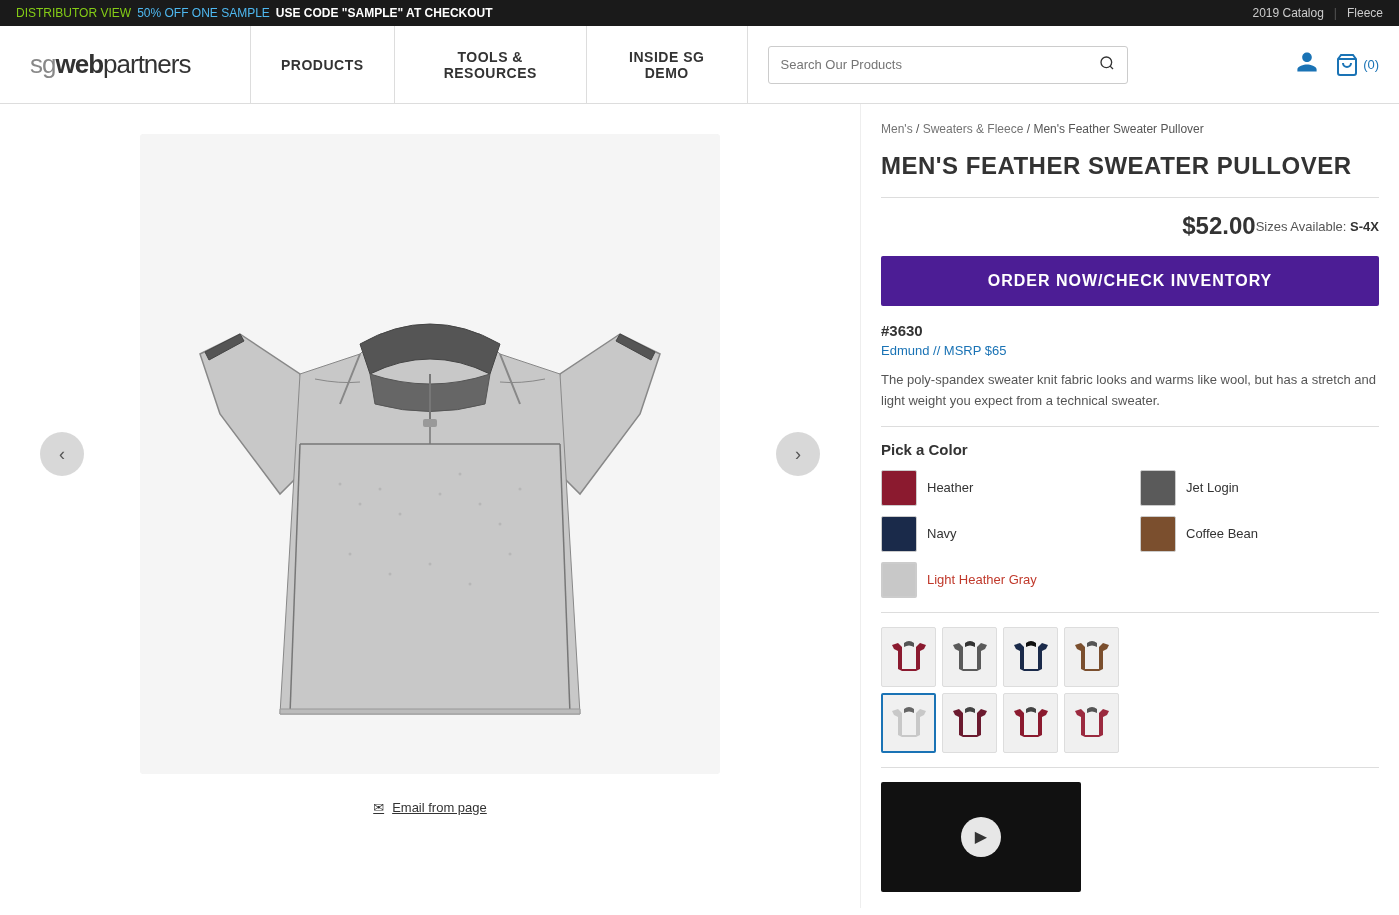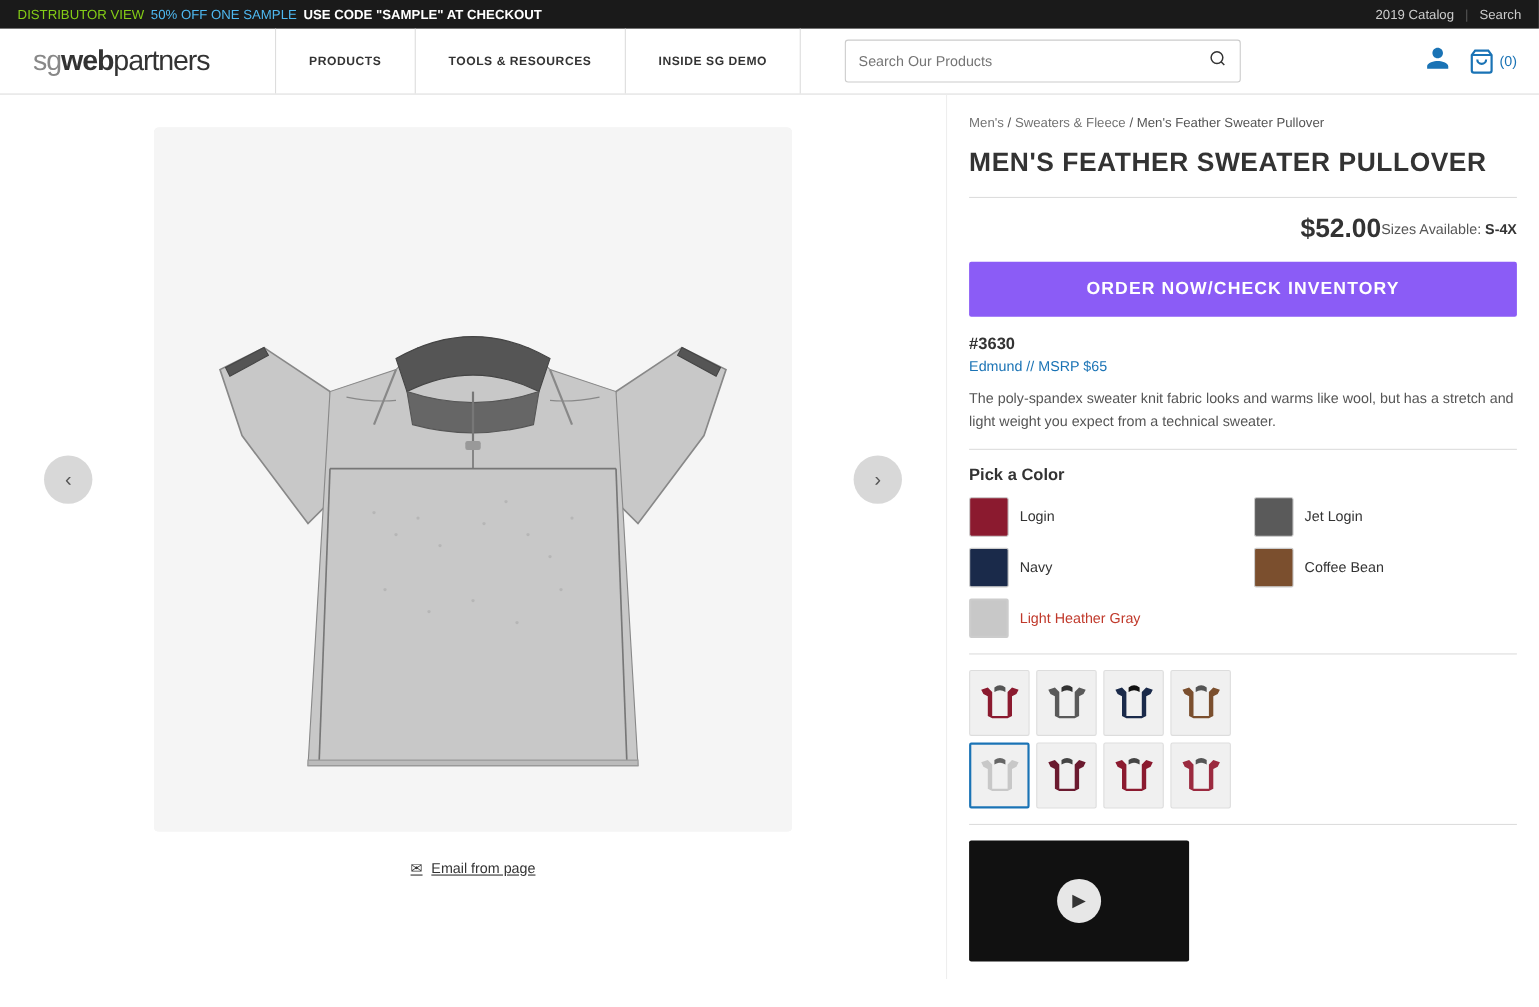--- a/index.html
+++ b/index.html
@@ -22,21 +22,21 @@
     .announcement-bar .right-links { display: flex; gap: 10px; color: #ccc; font-size: 12px; }
     .announcement-bar .right-links span { cursor: pointer; }
     .announcement-bar .right-links .sep { color: #555; }
 
     
     nav {
       display: flex;
       align-items: center;
       border-bottom: 1px solid #ddd;
       padding: 0 10px;
-      height: 60px;
+      height: 78px;
     }
     .logo-area {
       min-width: 240px;
       padding: 0 20px;
       display: flex;
       align-items: center;
     }
     .logo-text {
       font-size: 26px;
       color: #333;
@@ -48,21 +48,21 @@
       display: flex;
       height: 100%;
       flex: 1;
     }
     .nav-item {
       display: flex;
       align-items: center;
       justify-content: center;
       padding: 0 30px;
       font-weight: bold;
-      font-size: 11px;
+      font-size: 14px;
       text-transform: uppercase;
       cursor: pointer;
       border-left: 1px solid #ddd;
       height: 100%;
       text-align: center;
       letter-spacing: 0.5px;
     }
     .nav-item:last-child { border-right: 1px solid #ddd; }
     .search-area {
       flex: 1;
@@ -223,21 +223,21 @@
       color: #333;
     }
     .sizes-available {
       font-size: 13px;
       color: #555;
     }
     .sizes-available strong { color: #333; font-weight: bold; }
     .order-btn {
       display: block;
       width: 100%;
-      background: #8b5cf6;
+      background: #4c1d95;
       color: #fff;
       border: none;
       padding: 16px;
       font-size: 16px;
       font-weight: bold;
       text-transform: uppercase;
       letter-spacing: 1px;
       cursor: pointer;
       border-radius: 2px;
       margin-bottom: 16px;
@@ -346,21 +346,21 @@
 
 <div class="announcement-bar">
   <div class="left-text">
     <span class="distributor">DISTRIBUTOR VIEW</span>
     <span class="off-text">50% OFF ONE SAMPLE</span>
     <span class="code-text">USE CODE "SAMPLE" AT CHECKOUT</span>
   </div>
   <div class="right-links">
     <span>2019 Catalog</span>
     <span class="sep">|</span>
-    <span>Search</span>
+    <span>Fleece</span>
   </div>
 </div>
 
 <nav>
   <div class="logo-area">
     <div class="logo-text">
       <span style="font-weight:normal;color:#888;">sg</span><span class="bold">web</span><span style="font-weight:normal;">partners</span>
     </div>
   </div>
   <div class="nav-items">
@@ -498,21 +498,21 @@
 
     <p class="product-description">The poly-spandex sweater knit fabric looks and warms like wool, but has a stretch and light weight you expect from a technical sweater.</p>
 
     <hr class="divider">
 
     <div class="color-section-title">Pick a Color</div>
     <div class="color-grid">
 
       <div class="color-option">
         <div class="color-swatch" style="background:#8B1A2F;"></div>
-        <span class="color-label">Login</span>
+        <span class="color-label">Heather</span>
       </div>
 
       <div class="color-option">
         <div class="color-swatch" style="background:#5a5a5a;"></div>
         <span class="color-label">Jet Login</span>
       </div>
 
       <div class="color-option">
         <div class="color-swatch" style="background:#1a2a4a;"></div>
         <span class="color-label">Navy</span>

